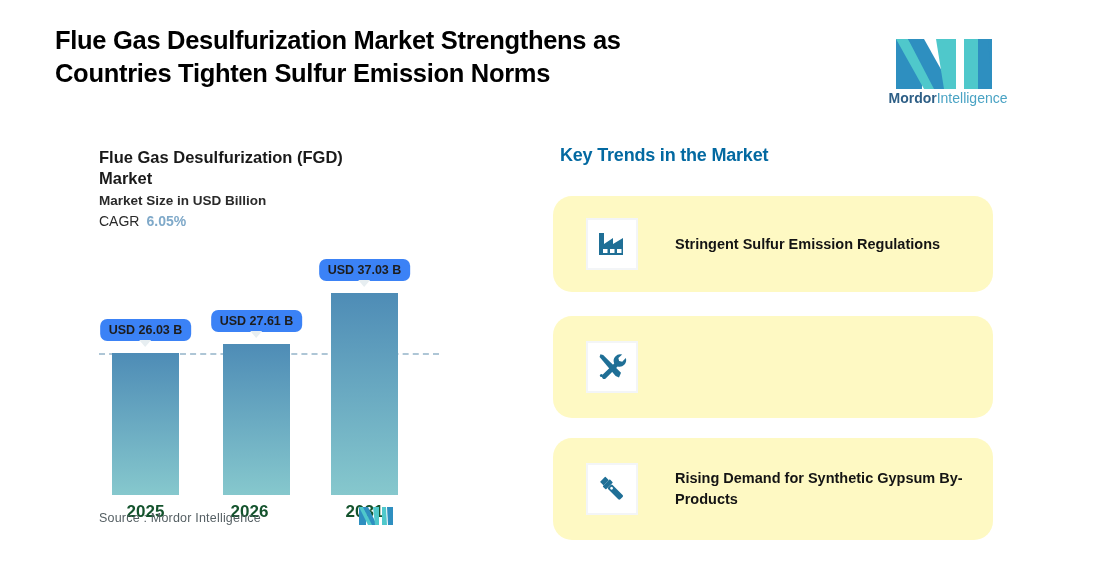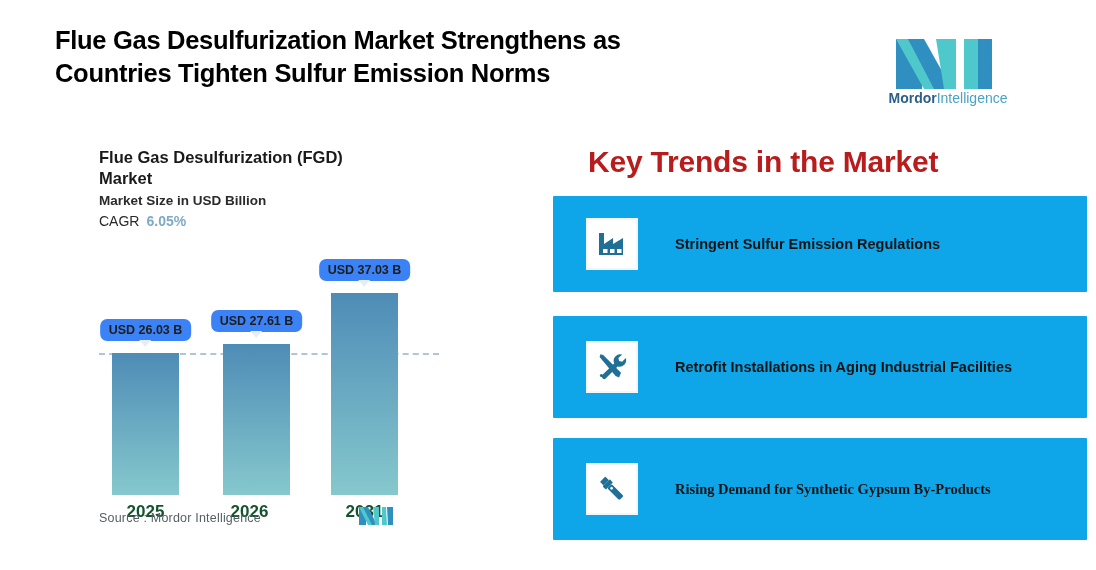--- a/index.html
+++ b/index.html
@@ -173,32 +173,31 @@
     position: absolute;
     left: 540px;
     top: 120px;
     width: 556px;
     height: 450px;
   }
   #trends-heading {
     position: absolute;
     left: 20px;
     top: 25px;
-    font-size: 30px;
-    font-weight: 700;
-    color: #b91c1c;
+    font-size: 18px;
+    font-weight: 700;
+    color: #0369a1;
     letter-spacing: -0.2px;
-    margin-left: 28px;
   }
   .trend-card {
     position: absolute;
     left: 13px;
-    width: 534px;
-    background: #0ea5e9;
-    border-radius: 1px;
+    width: 440px;
+    background: #fef9c3;
+    border-radius: 19px;
     box-sizing: border-box;
   }
   .trend-icon-box {
     position: absolute;
     left: 33px;
     top: 50%;
     transform: translateY(-50%);
     width: 52px;
     height: 52px;
     background: #ffffff;
@@ -325,24 +324,23 @@
         <g fill="#1f6f96">
           <path d="M5.4 4.2 L8.2 5.0 L26.0 22.8 L24.0 27.5 L20.6 26.0 L4.6 7.0 Z"></path>
           <circle cx="6.4" cy="25.4" r="1.5"></circle>
         </g>
 
         <g fill="#1f6f96">
           <path d="M27.2 4.5 a6.6 6.6 0 0 0 -8.0 8.9 L7.5 24.8 a2.4 2.4 0 0 0 3.4 3.4 L22.6 16.5 a6.6 6.6 0 0 0 8.2 -8.4 l-3.6 3.6 -3.1 -0.6 -0.7 -3.1 Z"></path>
         </g>
       </svg>
     </div>
-    <div class="trend-text">Retrofit Installations in Aging Industrial Facilities</div>
-  </div>
-
-  <div class="trend-card" style="top:318px; height:102px;font-family:Liberation Serif, serif;">
+  </div>
+
+  <div class="trend-card" style="top:318px; height:102px;">
     <div class="trend-icon-box">
       <svg width="34" height="34" viewBox="0 0 34 34" xmlns="http://www.w3.org/2000/svg">
         <g fill="#1f6f96" transform="rotate(-45 17 17)">
           <rect x="13.5" y="3.5" width="7.5" height="5" rx="0.6"></rect>
           <rect x="12.2" y="8.5" width="10.1" height="4.6" rx="0.8"></rect>
           <rect x="14.2" y="13.1" width="6.1" height="17" rx="1.4"></rect>
           <circle cx="17.2" cy="16.2" r="1.4" fill="#ffffff"></circle>
         </g>
       </svg>
     </div>

